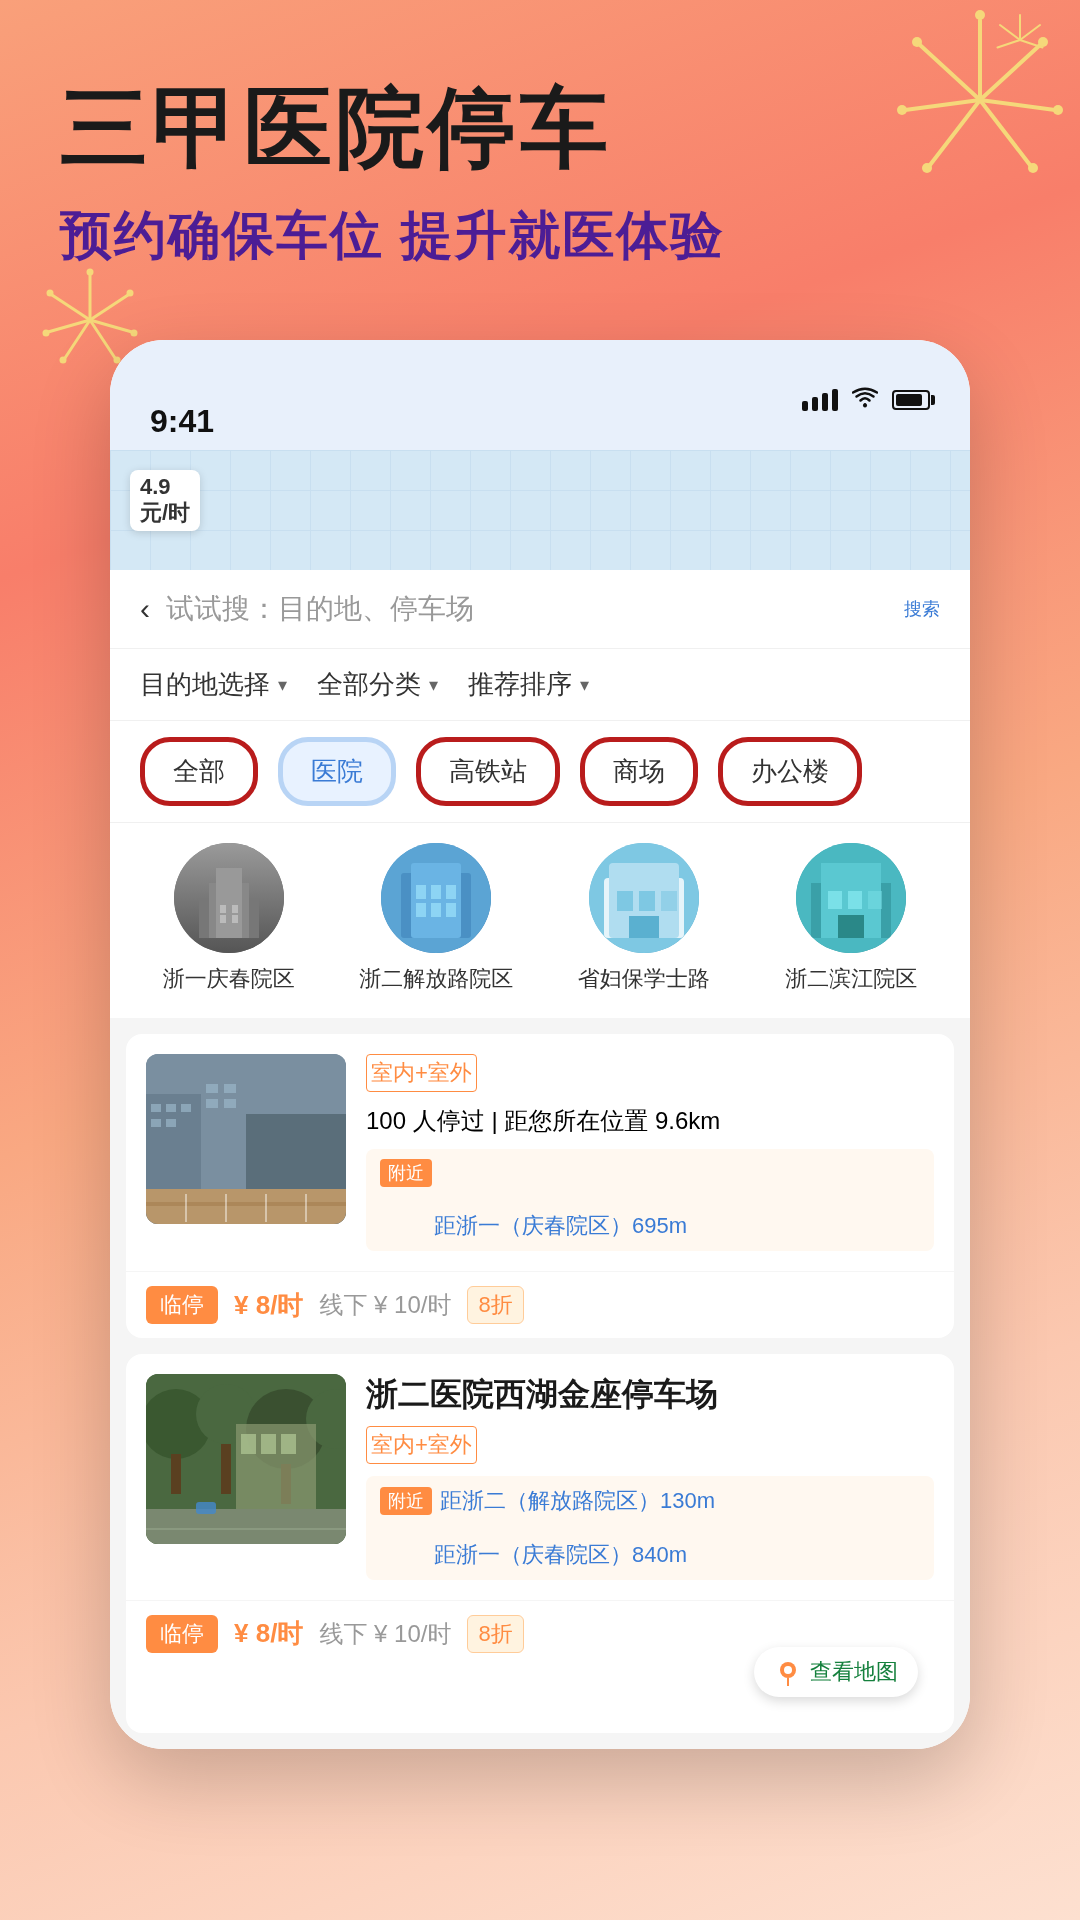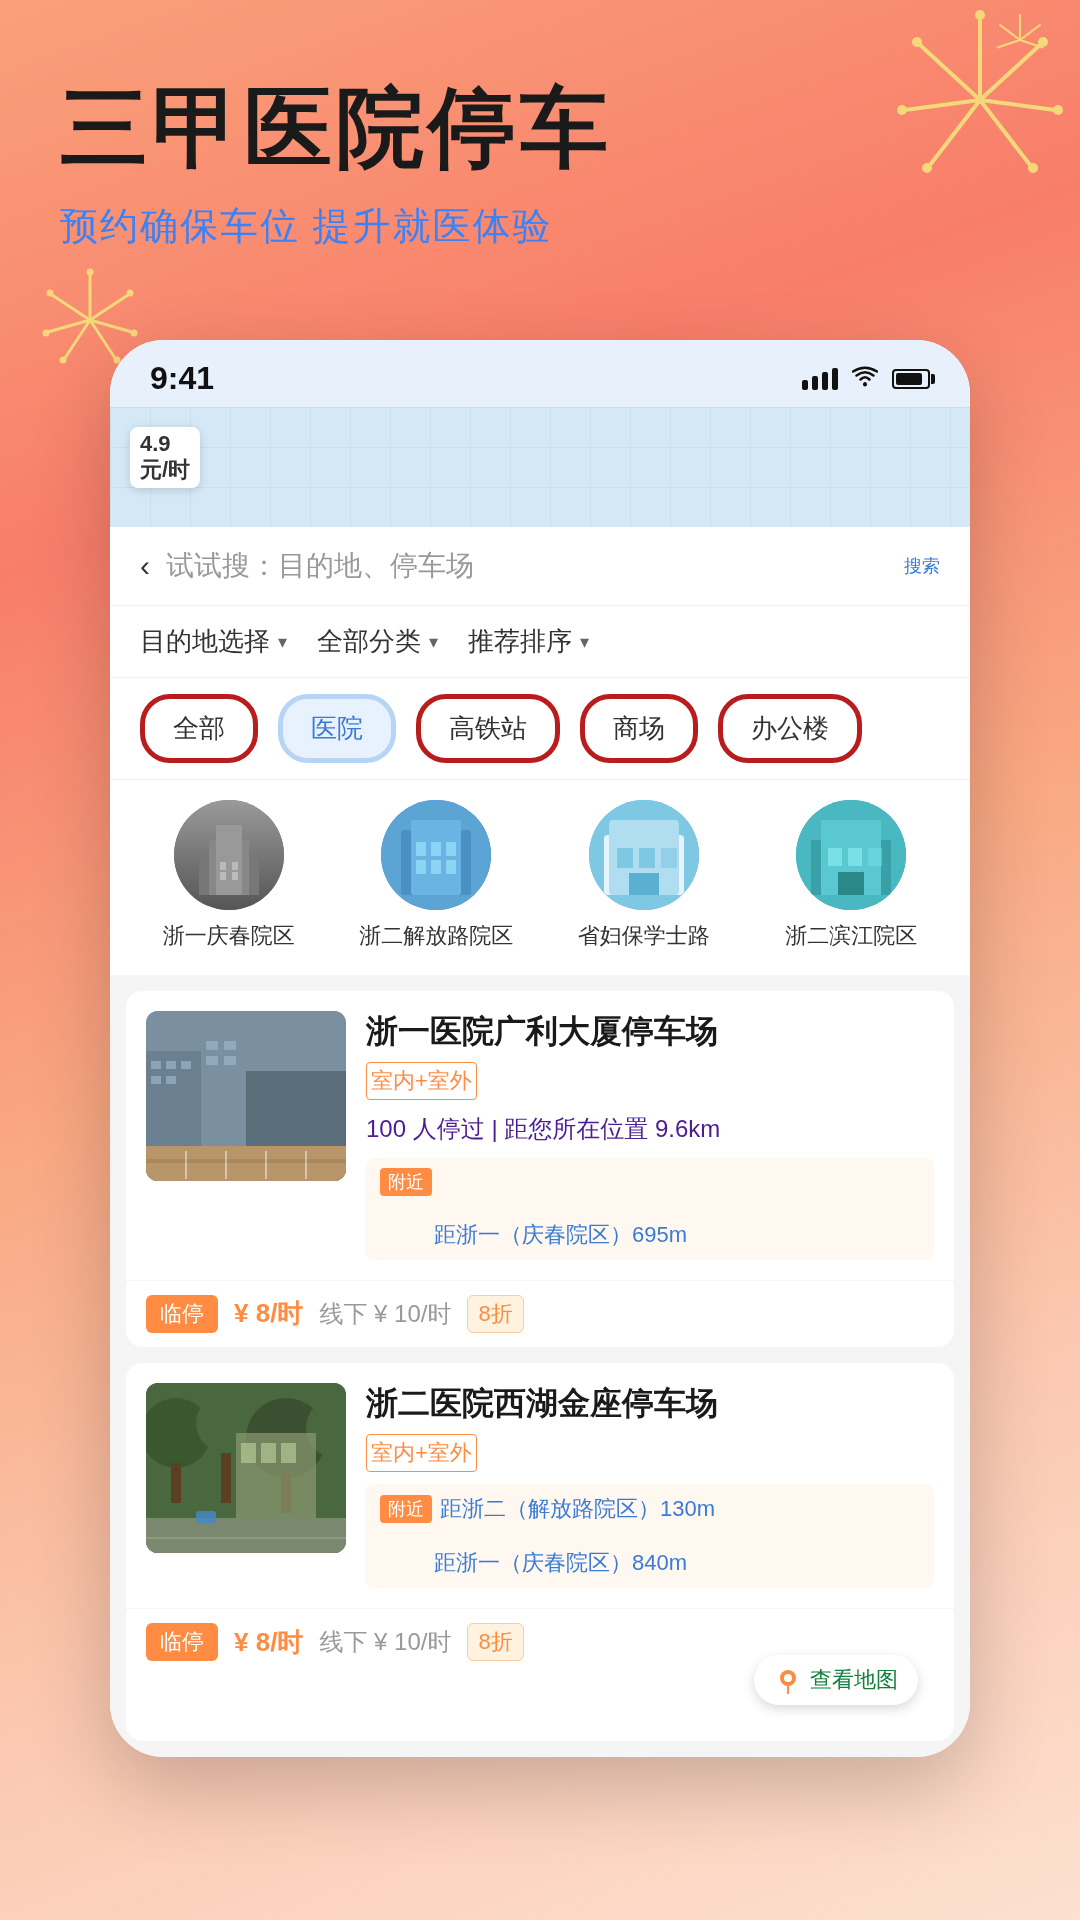--- a/index.html
+++ b/index.html
@@ -24,23 +24,23 @@
     .hero-title {
       font-size: 88px;
       font-weight: 900;
       color: #1a1a1a;
       line-height: 1.1;
       margin-bottom: 24px;
       letter-spacing: 4px;
     }
 
     .hero-subtitle {
-      font-size: 38px;
-      color: #3b82f6;
-      font-weight: 400;
+      font-size: 52px;
+      color: #4c1d95;
+      font-weight: 700;
       letter-spacing: 2px;
     }
 
     
     .firework {
       position: absolute;
       top: 0;
       right: 0;
       width: 300px;
       height: 350px;
@@ -75,20 +75,21 @@
       padding: 20px 40px 10px 40px;
       display: flex;
       justify-content: space-between;
       align-items: center;
     }
 
     .status-time {
       font-size: 32px;
       font-weight: 600;
       color: #111;
+      margin-top: 43px;
     }
 
     .status-icons {
       display: flex;
       align-items: center;
       gap: 14px;
     }
 
     .signal-bars {
       display: flex;
@@ -365,21 +366,21 @@
       border: 1px solid #ff8c42;
       color: #ff8c42;
       font-size: 22px;
       padding: 3px 4px;
       border-radius: 4px;
       margin-bottom: 12px;
     }
 
     .parking-stats {
       font-size: 24px;
-      color: #4c1d95;
+      color: #000000;
       margin-bottom: 12px;
       line-height: 1.4;
     }
 
     .nearby-info {
       background: #fff8f0;
       border-radius: 8px;
       padding: 10px 14px;
       display: flex;
       flex-direction: column;
@@ -687,21 +688,20 @@
               <rect x="0" y="148" width="200" height="4" fill="#a07848" opacity="0.5"></rect>
 
               <line x1="40" y1="140" x2="40" y2="168" stroke="white" stroke-width="1.5" opacity="0.6"></line>
               <line x1="80" y1="140" x2="80" y2="168" stroke="white" stroke-width="1.5" opacity="0.6"></line>
               <line x1="120" y1="140" x2="120" y2="168" stroke="white" stroke-width="1.5" opacity="0.6"></line>
               <line x1="160" y1="140" x2="160" y2="168" stroke="white" stroke-width="1.5" opacity="0.6"></line>
             </svg>
           </div>
         </div>
         <div class="parking-info">
-          <div class="parking-name">浙一医院广利大厦停车场</div>
           <div class="parking-type-badge">室内+室外</div>
           <div class="parking-stats">
             <span>100 人停过</span> | <span>距您所在位置 9.6km</span>
           </div>
           <div class="nearby-info">
             <div class="nearby-row">
               <span class="nearby-badge">附近</span>
             </div>
             <div class="nearby-row">
               <span style="width:46px;display:inline-block;"></span>

